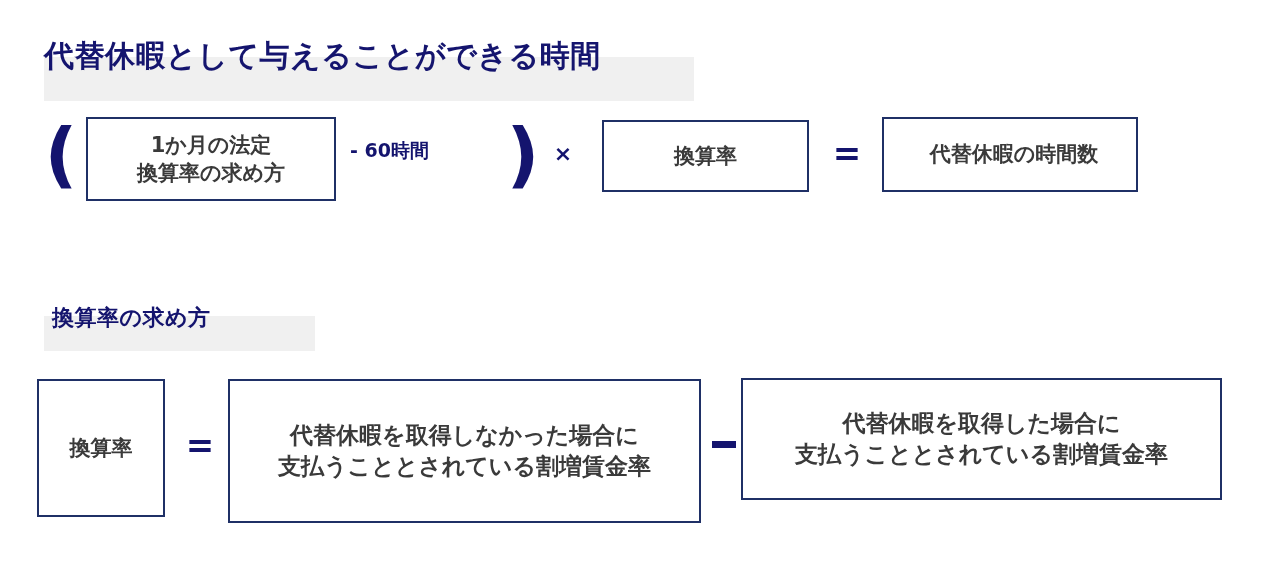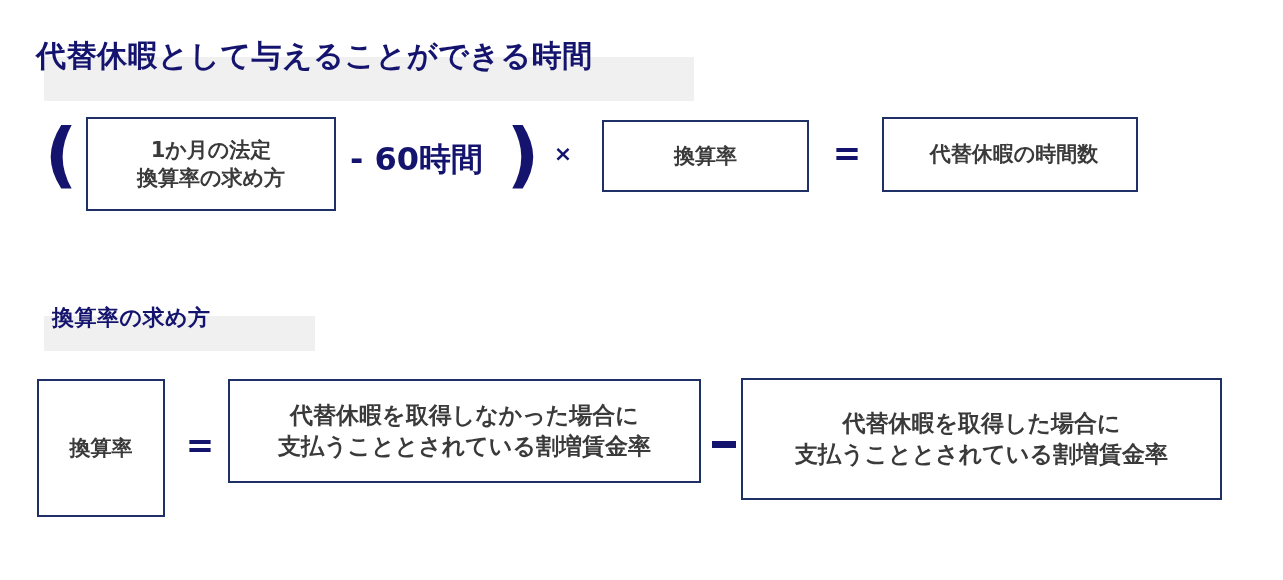--- a/index.html
+++ b/index.html
@@ -26,21 +26,21 @@
   }
   .heading-text {
     position: absolute;
     color: #14146e;
     font-weight: bold;
     white-space: nowrap;
     letter-spacing: 0.5px;
   }
 
   #heading-1-band { left: 44px;  top: 57px;  width: 650px; height: 44px; }
-  #heading-1-text { left: 36px;  top: 36px;  font-size: 30px; }
+  #heading-1-text { left: 44px;  top: 36px;  font-size: 30px; }
 
   #heading-2-band { left: 44px;  top: 316px; width: 271px; height: 35px; }
   #heading-2-text { left: 52px;  top: 303px; font-size: 22px; }
 
   
   .formula-box {
     position: absolute;
     box-sizing: border-box;
     border: 2px solid #1f3066;
     background: #ffffff;
@@ -73,32 +73,32 @@
   .times {
     font-size: 22px;
   }
   .minus-bar {
     position: absolute;
     background: #14146e;
   }
 
   
   #paren-open    { left: 46px;  top: 112px; width: 30px;  height: 84px; }
-  #box-overtime  { left: 86px;  top: 117px; width: 250px; height: 94px; font-size: 21px; }
-  #minus-60      { left: 350px; top: 138px; font-size: 32px; }
+  #box-overtime  { left: 86px;  top: 117px; width: 250px; height: 84px; font-size: 21px; }
+  #minus-60      { left: 350px; top: 138px; font-size: 19px; }
   #paren-close   { left: 508px; top: 112px; width: 30px;  height: 84px; }
   #times-sign    { left: 552px; top: 141px; width: 22px;  height: 24px; }
   #box-rate-1    { left: 602px; top: 120px; width: 207px; height: 72px; font-size: 21px; }
   #equals-1      { left: 830px; top: 140px; width: 34px;  height: 26px; }
   #box-result    { left: 882px; top: 117px; width: 256px; height: 75px; font-size: 21px; padding-left: 8px; }
 
   
   #box-rate-2    { left: 37px;  top: 379px; width: 128px; height: 138px; font-size: 21px; }
   #equals-2      { left: 183px; top: 432px; width: 34px;  height: 26px; }
-  #box-no-leave  { left: 228px; top: 379px; width: 473px; height: 104px; font-size: 23px; }
+  #box-no-leave  { left: 228px; top: 379px; width: 473px; height: 144px; font-size: 23px; }
   #minus-2       { left: 712px; top: 441px; width: 24px;  height: 7px; }
   #box-with-leave{ left: 741px; top: 378px; width: 481px; height: 122px; font-size: 23px; }
 
   .box-line { display: block; }
 </style>
 </head>
 <body>
 
 <div class="canvas">
 

